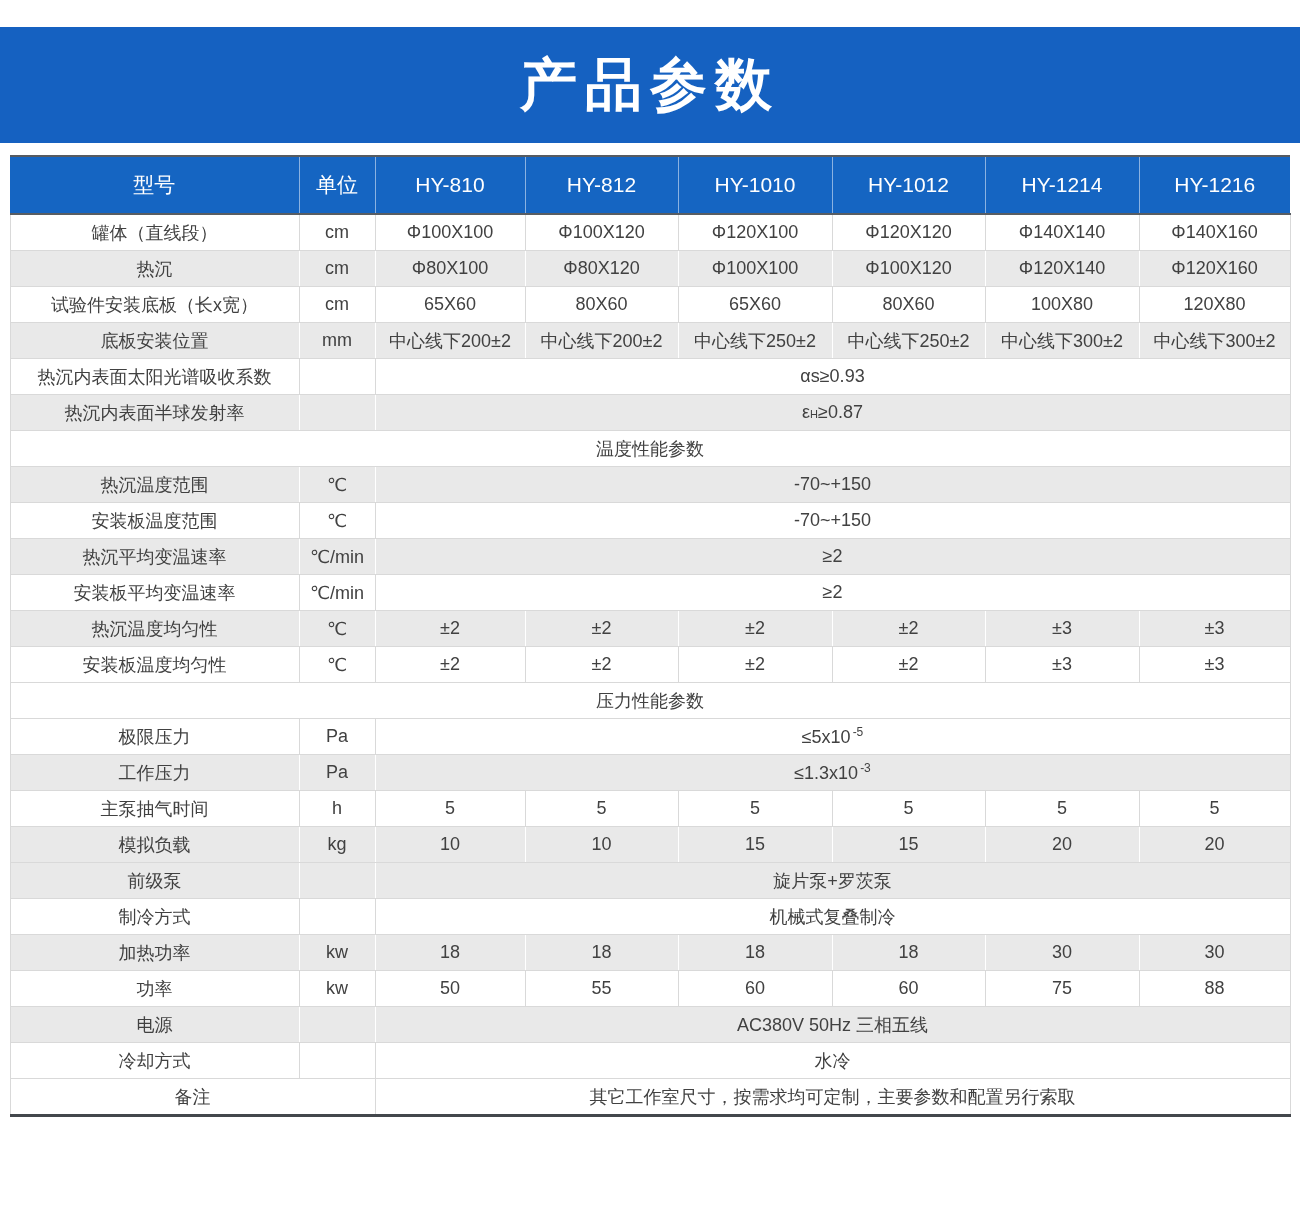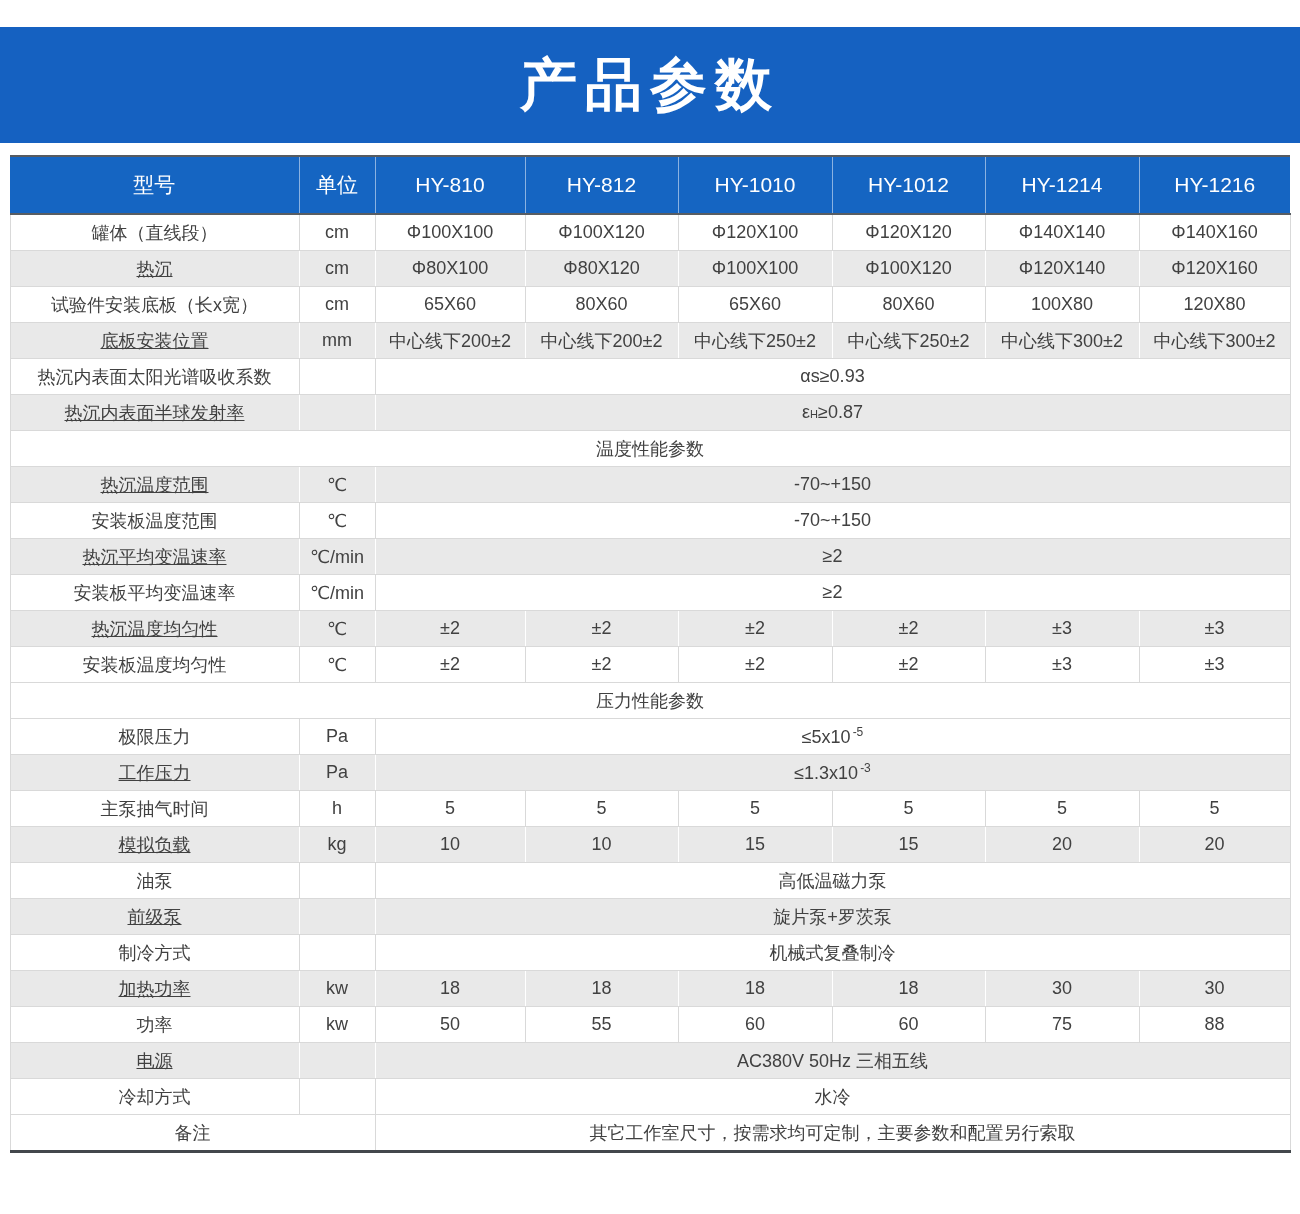--- a/index.html
+++ b/index.html
@@ -28,21 +28,21 @@
     border-bottom:2px solid #585d63;
     padding:8px;
   }
   table.spec th:last-child{border-right:none;}
   table.spec td{
     height:35px;text-align:center;font-size:18px;color:#414141;
     border:1px solid #d9d9d9;padding:0 2px;
     background:#ffffff;white-space:nowrap;overflow:hidden;
   }
   tr.g td{background:#e9e9e9;border-left-color:#ffffff;border-right-color:#ffffff;}
-  tr.g td:first-child{border-left-color:#d9d9d9;text-decoration:underline;}
+  tr.g td:first-child{border-left-color:#d9d9d9;}
   tr.g td:last-child{border-right-color:#d9d9d9;}
   td.band{
     background:#1565c2;color:#ffffff;text-align:left;
     padding-left:64px;font-size:18px;height:30px;
     border:none;border-top:2px solid #0a3e8e;
   }
   td.sm{font-size:15px;}
   td .sup{font-size:12px;vertical-align:super;margin-left:2px;}
   td .subcap{font-size:11px;}
 </style>
@@ -196,25 +196,20 @@
       <tr class="g">
         <td>模拟负载</td>
         <td>kg</td>
         <td>10</td>
         <td>10</td>
         <td>15</td>
         <td>15</td>
         <td>20</td>
         <td>20</td>
       </tr>
-      <tr class="w">
-        <td>油泵</td>
-        <td></td>
-        <td colspan="6">高低温磁力泵</td>
-      </tr>
       <tr class="g">
         <td>前级泵</td>
         <td></td>
         <td colspan="6">旋片泵+罗茨泵</td>
       </tr>
       <tr class="w">
         <td>制冷方式</td>
         <td></td>
         <td colspan="6">机械式复叠制冷</td>
       </tr>

